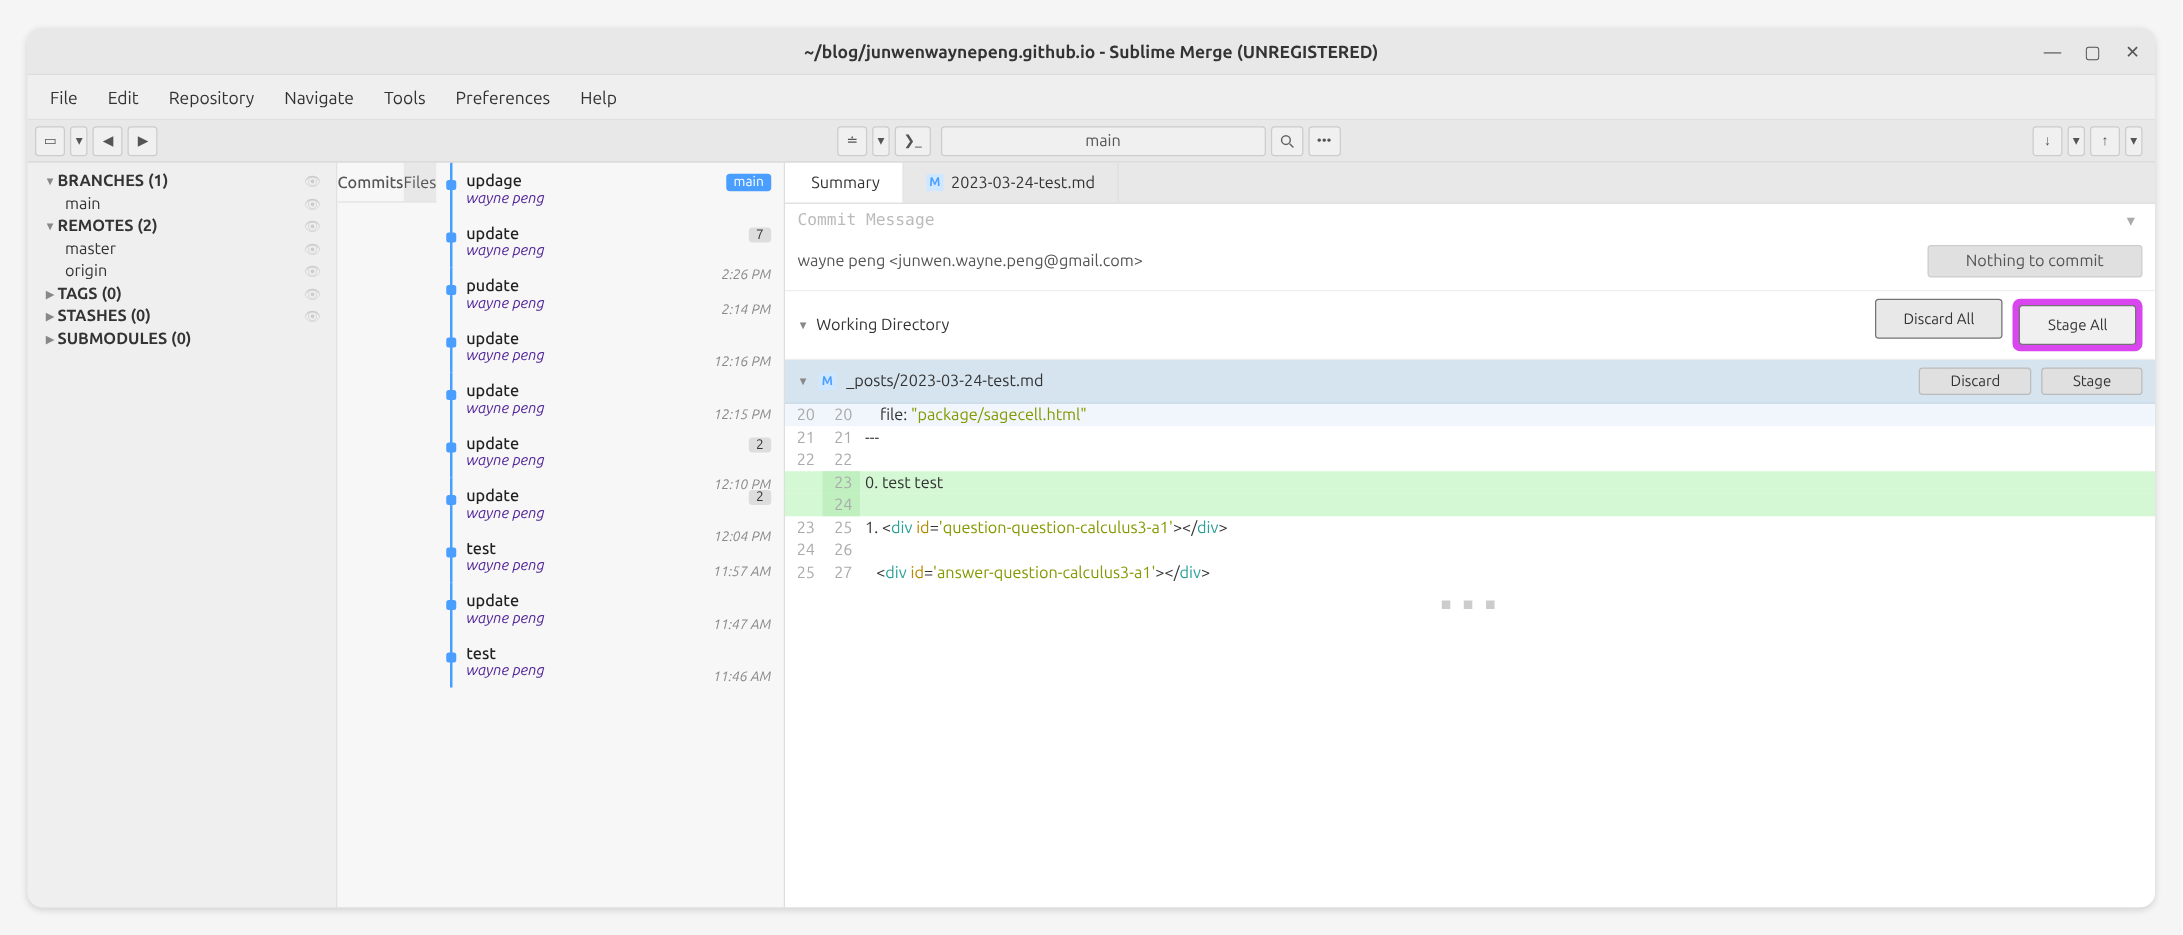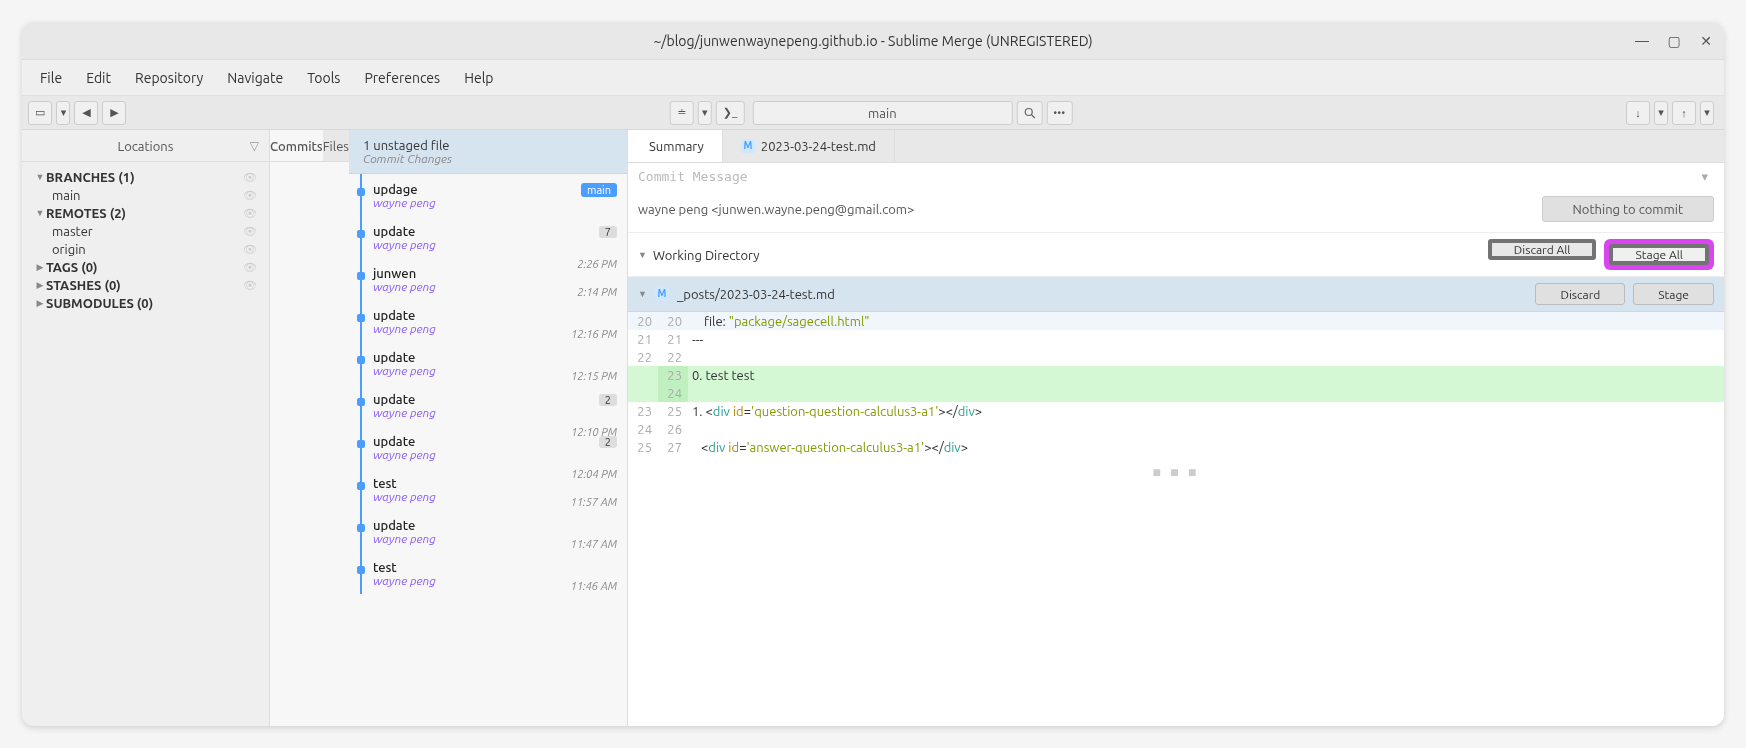--- a/index.html
+++ b/index.html
@@ -1,21 +1,21 @@
 <!DOCTYPE html>
 <html><head>
 <meta charset="utf-8">
 <style>
 * { margin:0; padding:0; box-sizing:border-box; font-family:-apple-system,BlinkMacSystemFont,"Segoe UI",Ubuntu,sans-serif; }
 body { background:#fff; font-size:13px; color:#333; }
 .window { width:1746px; height:748px; background:#f5f5f5; padding:22px; }
 .frame { width:100%; height:100%; background:#efefef; border-radius:12px; box-shadow:0 2px 6px rgba(0,0,0,0.15); overflow:hidden; display:flex; flex-direction:column; }
 
 .titlebar { height:38px; display:flex; align-items:center; justify-content:center; background:#e8e8e8; position:relative; border-bottom:1px solid #ddd; }
-.titlebar-title { font-size:14px; font-weight:400; color:#333; }
+.titlebar-title { font-size:14px; font-weight:700; color:#333; }
 .titlebar-controls { position:absolute; right:8px; display:flex; gap:12px; }
 .titlebar-controls span { width:20px; height:20px; display:flex; align-items:center; justify-content:center; cursor:pointer; color:#555; font-size:14px; }
 
 .menubar { height:36px; display:flex; align-items:center; padding:0 8px; gap:4px; background:#efefef; border-bottom:1px solid #e0e0e0; }
 .menubar-item { padding:4px 10px; cursor:pointer; font-size:14px; color:#333; border-radius:3px; }
 
 .toolbar { height:34px; display:flex; align-items:center; padding:0 6px; background:#e8e8e8; border-bottom:1px solid #d8d8d8; }
 .tb-btn { height:24px; min-width:24px; border:1px solid #ccc; background:#f0f0f0; display:flex; align-items:center; justify-content:center; cursor:pointer; border-radius:3px; margin-right:4px; font-size:11px; color:#555; padding:0 6px; }
 .tb-group { display:flex; align-items:center; }
 .spacer { flex:1; }
@@ -40,21 +40,21 @@
 .commits-tab { flex:1; display:flex; align-items:center; justify-content:center; font-size:13px; color:#555; cursor:pointer; background:#e8e8e8; }
 .commits-tab.active { background:#f7f7f7; font-weight:500; }
 .commit-list { flex:1; overflow-y:hidden; }
 .commit-stage { padding:8px 14px; background:#d6e4f0; border-bottom:1px solid #c8d8e8; cursor:pointer; }
 .commit-stage-title { font-size:13px; color:#333; }
 .commit-stage-sub { font-size:12px; font-style:italic; color:#888; }
 .commit-item { padding:7px 10px 7px 24px; border-bottom:0; position:relative; cursor:pointer; display:flex; flex-direction:column; min-height:42px; justify-content:center; }
 .commit-graph-dot { position:absolute; left:8px; top:14px; width:8px; height:8px; background:#4a9eff; border-radius:2px; }
 .commit-graph-line { position:absolute; left:11px; top:0; bottom:0; width:2px; background:#4a9eff; }
 .commit-title { font-size:13px; color:#222; font-weight:500; }
-.commit-author { font-size:12px; font-style:italic; color:#8b5cf6; }
+.commit-author { font-size:12px; font-style:italic; color:#4c1d95; }
 .commit-meta { position:absolute; right:10px; top:8px; text-align:right; }
 .commit-time { font-size:11px; font-style:italic; color:#888; display:block; margin-top:20px; }
 .commit-badge-main { display:inline-block; background:#4a9eff; color:#fff; font-size:11px; padding:1px 6px; border-radius:3px; }
 .commit-badge-count { display:inline-block; background:#ddd; color:#333; font-size:11px; padding:0 6px; border-radius:3px; min-width:18px; text-align:center; }
 
 .detail { flex:1; background:#fff; display:flex; flex-direction:column; overflow:hidden; }
 .detail-tabs { height:33px; display:flex; align-items:flex-end; background:#e8e8e8; border-bottom:1px solid #ddd; padding-left:0; }
 .detail-tab { height:33px; padding:0 18px; display:flex; align-items:center; font-size:13px; cursor:pointer; background:#e8e8e8; border-right:1px solid #ddd; gap:6px; }
 .detail-tab.active { background:#fff;padding-left:21px; }
 .m-icon { display:inline-block; width:14px; height:14px; background:#d0e8ff; color:#4a9eff; font-size:10px; font-weight:bold; text-align:center; line-height:14px; border-radius:2px; }
@@ -62,21 +62,21 @@
 .commit-msg-row input { flex:1; border:none; background:transparent; font-family:monospace; font-size:13px; color:#333; outline:none; }
 .commit-msg-row input::placeholder { color:#bbb; }
 .commit-menu-caret { color:#aaa; cursor:pointer; padding:0 6px; }
 .author-row { padding:6px 10px 10px 10px; display:flex; align-items:center; justify-content:space-between; border-bottom:1px solid #eee; }
 .author-text { font-size:13px; color:#555; }
 .commit-btn { height:26px; padding:0 30px; background:#e0e0e0; border:1px solid #ccc; border-radius:3px; font-size:13px; color:#555; cursor:pointer; }
 .wd-row { padding:6px 10px; display:flex; align-items:center; justify-content:space-between; border-bottom:1px solid #eee; }
 .wd-label { font-size:13px; color:#333; display:flex; align-items:center; gap:6px; }
 .wd-chev { font-size:9px; color:#888; }
 .wd-actions { display:flex; gap:8px; }
-.wd-btn { height:21px; padding:0 22px; background:#e8e8e8; border:4px solid #737373; border-radius:3px; font-size:12px; color:#333; cursor:pointer; }
+.wd-btn { height:32px; padding:0 22px; background:#e8e8e8; border:1px solid #737373; border-radius:3px; font-size:12px; color:#333; cursor:pointer; }
 .highlight-red { background:#d946ef; padding:5px; border-radius:6px; display:inline-block; }
 .highlight-red .wd-btn { background:#f0f0f0; }
 .file-row { padding:6px 10px; display:flex; align-items:center; justify-content:space-between; background:#d6e4f0; border-bottom:1px solid #c8d8e8; }
 .file-label { font-size:13px; color:#333; display:flex; align-items:center; gap:8px; }
 .file-actions { display:flex; gap:8px; }
 .file-btn { height:22px; padding:0 24px; background:#e0e0e0; border:1px solid #bbb; border-radius:3px; font-size:12px; color:#333; cursor:pointer; }
 
 .diff { font-family:monospace; font-size:13px; overflow:auto; flex:1; }
 .diff-line { display:flex; min-height:18px; line-height:18px; }
 .diff-ln { width:30px; text-align:right; color:#aaa; padding-right:6px; user-select:none; flex-shrink:0; }
@@ -142,24 +142,20 @@
       <div class="tb-btn">↓</div>
       <div class="tb-btn" style="min-width:14px;padding:0;">▾</div>
       <div class="tb-btn">↑</div>
       <div class="tb-btn" style="min-width:14px;padding:0;">▾</div>
     </div>
   </div>
 
   <div class="body">
 
     <div class="sidebar">
-      <div class="sidebar-header">
-        <span>Locations</span>
-        <span class="filter-icon">▽</span>
-      </div>
       <div class="tree" id="tree">
             <div class="tree-row">
               <span class="tree-chevron">▼</span>
               <span class="tree-label">BRANCHES (1)</span>
               <span class="tree-eye">👁</span>
             </div>
             <div class="tree-row tree-sub">
               <span>main</span>
               <span class="tree-eye">👁</span>
             </div>
@@ -192,42 +188,38 @@
             </div>
           </div>
     </div>
 
     <div class="commits">
       <div class="commits-tabs">
         <div class="commits-tab active">Commits</div>
         <div class="commits-tab">Files</div>
       </div>
       <div class="commit-list" id="commit-list">
-        <div class="commit-stage">
-          <div class="commit-stage-title">1 unstaged file</div>
-          <div class="commit-stage-sub">Commit Changes</div>
-        </div>
       <div class="commit-item">
     <div class="commit-graph-line"></div>
     <div class="commit-graph-dot"></div>
     <div class="commit-title">updage</div>
     <div class="commit-author">wayne peng</div>
     <div class="commit-meta"><span class="commit-badge-main">main</span></div>
   </div>
             <div class="commit-item">
     <div class="commit-graph-line"></div>
     <div class="commit-graph-dot"></div>
     <div class="commit-title">update</div>
     <div class="commit-author">wayne peng</div>
     <div class="commit-meta"><span class="commit-badge-count">7</span><span class="commit-time">2:26 PM</span></div>
   </div>
             <div class="commit-item">
     <div class="commit-graph-line"></div>
     <div class="commit-graph-dot"></div>
-    <div class="commit-title">junwen</div>
+    <div class="commit-title">pudate</div>
     <div class="commit-author">wayne peng</div>
     <div class="commit-meta">
                 <span class="commit-time">2:14 PM</span>
               </div>
   </div>
             <div class="commit-item">
     <div class="commit-graph-line"></div>
     <div class="commit-graph-dot"></div>
     <div class="commit-title">update</div>
     <div class="commit-author">wayne peng</div>

